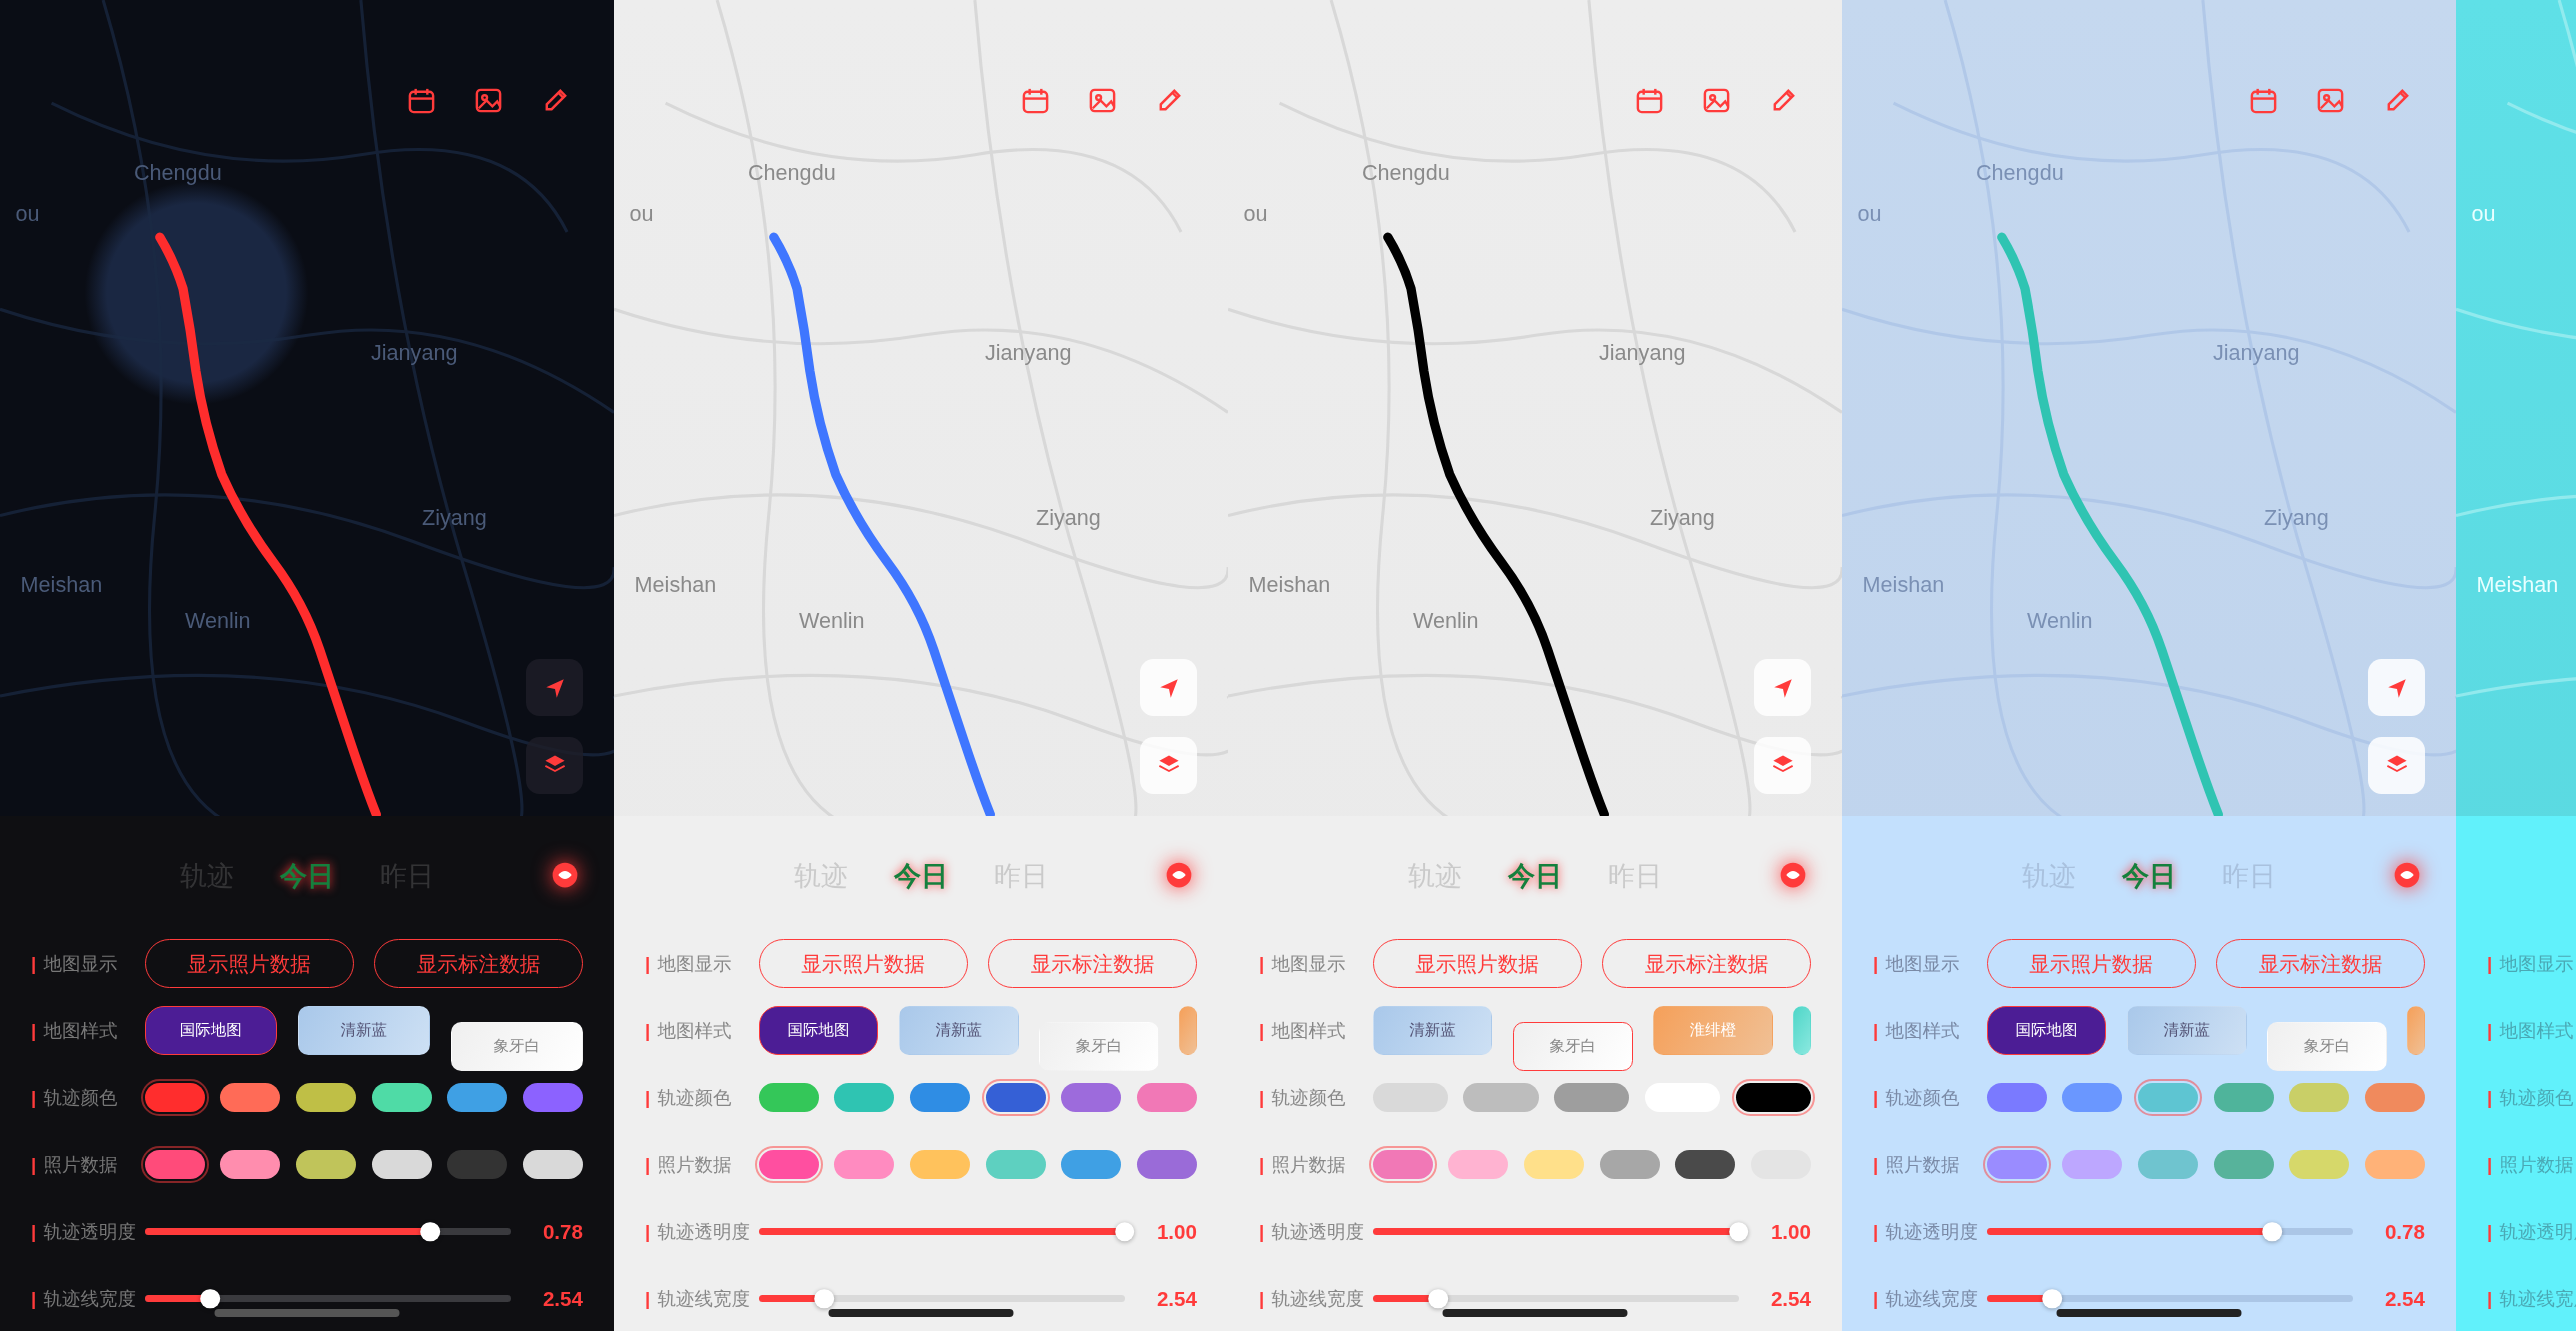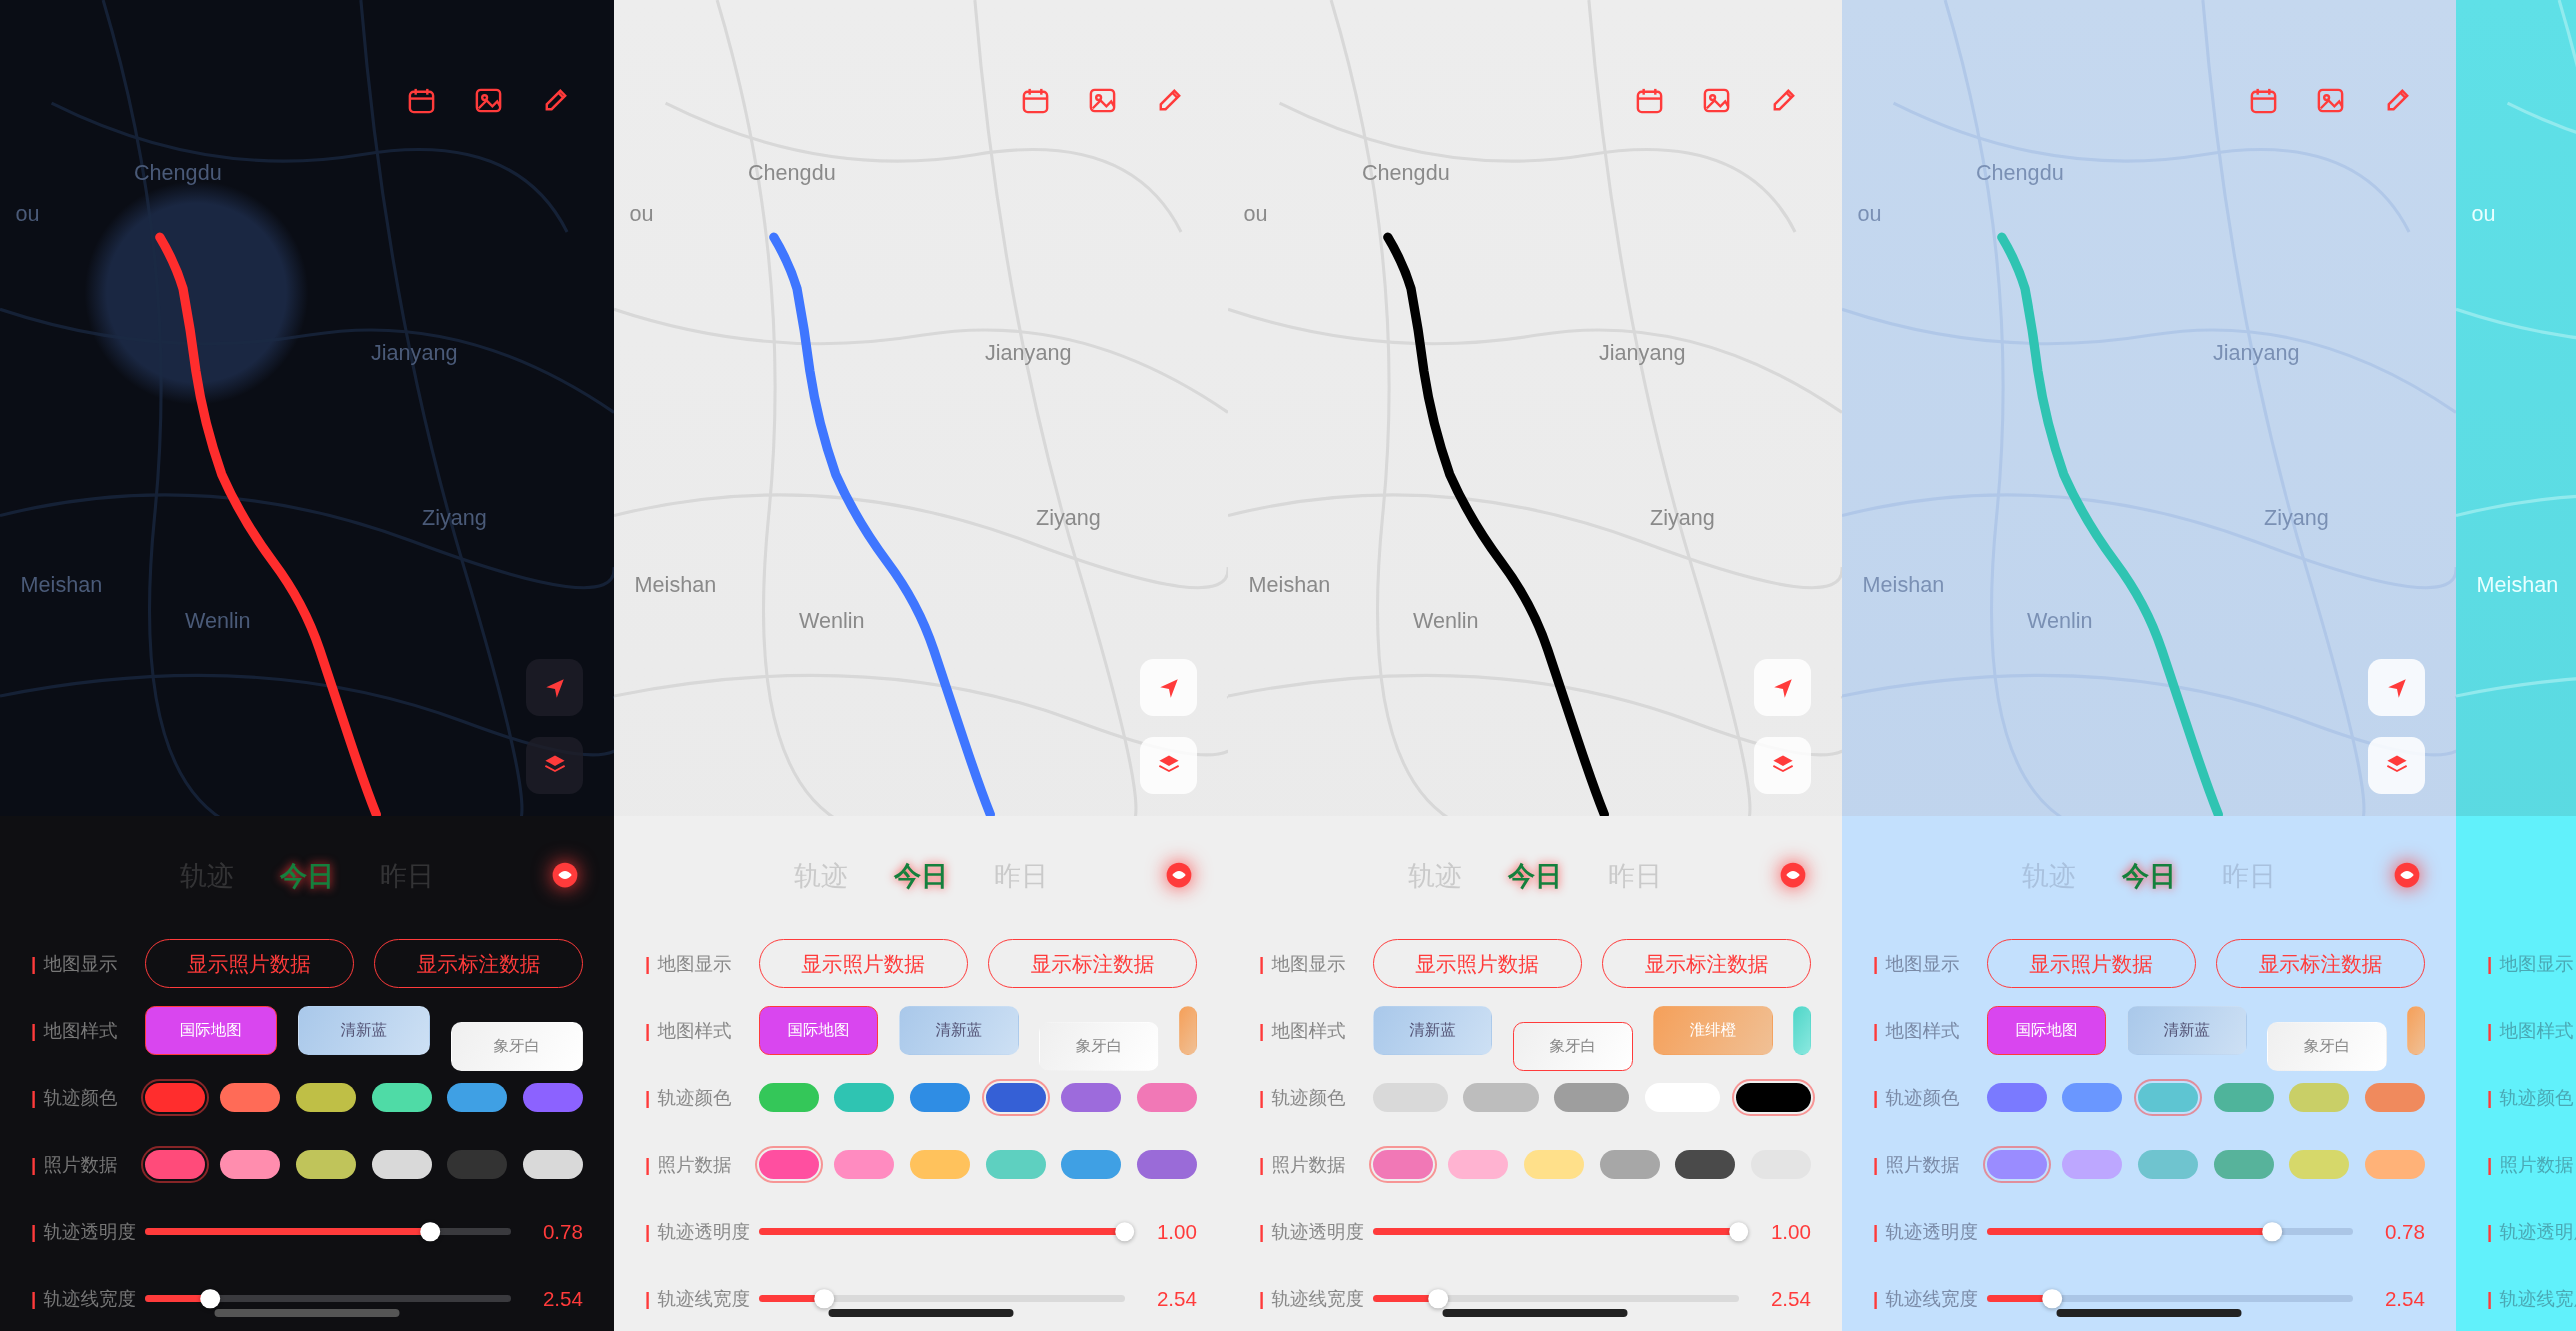--- a/index.html
+++ b/index.html
@@ -64,38 +64,38 @@
 
   .row { display: flex; align-items: center; height: 67px; gap: 20.6px; }
   .row-label { font-size: 18.5px; width: 93px; flex: 0 0 93px; white-space: nowrap; }
   .row-label::before { content:"| "; color:#ff3b3b; font-weight:700; margin-right:2.1px;}
   .panel .row-label { color: inherit; }
 
   .pill-btn { border: 1.5px solid #ff3b3b; color: #ff3b3b; background: transparent; border-radius: 31px; font-size: 20.6px; padding: 9.3px 0; flex:1; text-align:center; }
 
   .style-card { flex:1; height: 49px; border-radius: 10.3px; display:flex; align-items:center; justify-content:center; font-size:15.5px; color:#fff; border:1.5px solid transparent; position:relative; overflow:hidden;}
   .style-card.sel { border-color: #ff3b3b; }
-  .sc-dark   { background:#d946ef; }
+  .sc-dark   { background:#4c1d95;border-radius:19px; }
   .sc-blue   { background: linear-gradient(120deg,#a9c8ea,#cde0f4); color:#557; }
   .sc-white  { background: linear-gradient(120deg,#efefef,#ffffff); color:#888;margin-top:32px; }
   .sc-orange { background: linear-gradient(120deg,#f5a05a,#f0c095); }
   .sc-cyan   { background: linear-gradient(120deg,#4fd6c8,#8ae8df); }
 
   .swatch-row { display:flex; gap: 15.5px; flex:1; }
   .swatch { flex:1; height: 29px; border-radius: 20.6px; }
   .swatch.sel { outline: 2.1px solid rgba(255,59,59,.5); outline-offset: 2.1px; }
 
   .slider-wrap { flex:1; display:flex; align-items:center; gap:15.5px; }
   .slider { flex:1; height: 6.2px; border-radius: 5.2px; position: relative; }
   .theme-dark  .slider { background:#3a3a3e; }
   .theme-light .slider { background:#dadada; }
   .theme-blue  .slider { background:#abc6e6; }
   .slider .fill { position:absolute; left:0; top:0; bottom:0; background:#ff3b3b; border-radius:5.2px; }
   .slider .thumb { position:absolute; top:50%; width:19.6px; height:19.6px; border-radius:50%; background:#fff; transform:translate(-50%,-50%); box-shadow:0 1px 4.1px rgba(0,0,0,.3); }
-  .slider-val { color:#ff3b3b; font-size:20.6px; width:57px; text-align:right; }
+  .slider-val { color:#ff3b3b; font-size:20.6px; width:57px; text-align:right;font-weight:bold; }
 
   .home-ind { position:absolute; bottom:14.4px; left:50%; transform:translateX(-50%); width:185px; height:7.2px; border-radius:5.2px; }
   .theme-dark .home-ind { background:#555; }
   .theme-light .home-ind,
   .theme-blue  .home-ind { background:#222; }
 </style>
 </head>
 <body>
 
   <div class="screen theme-dark">

